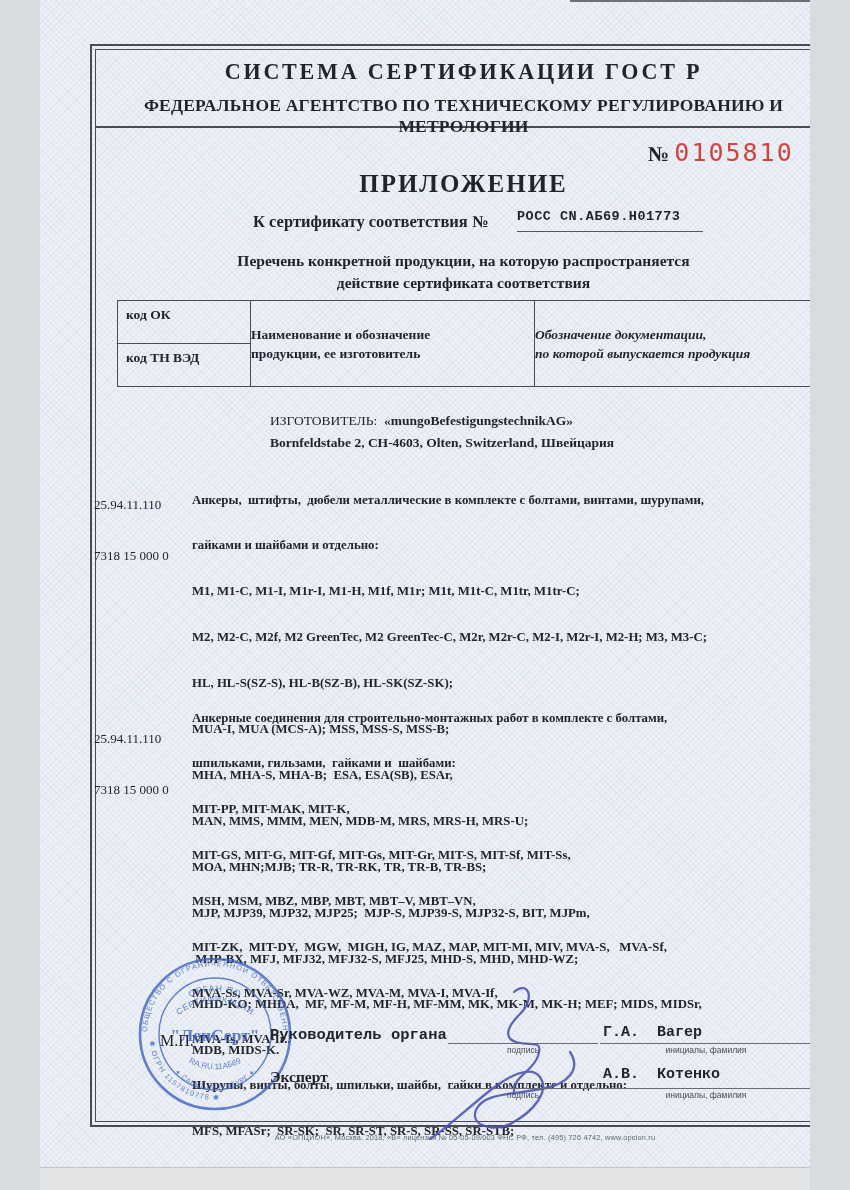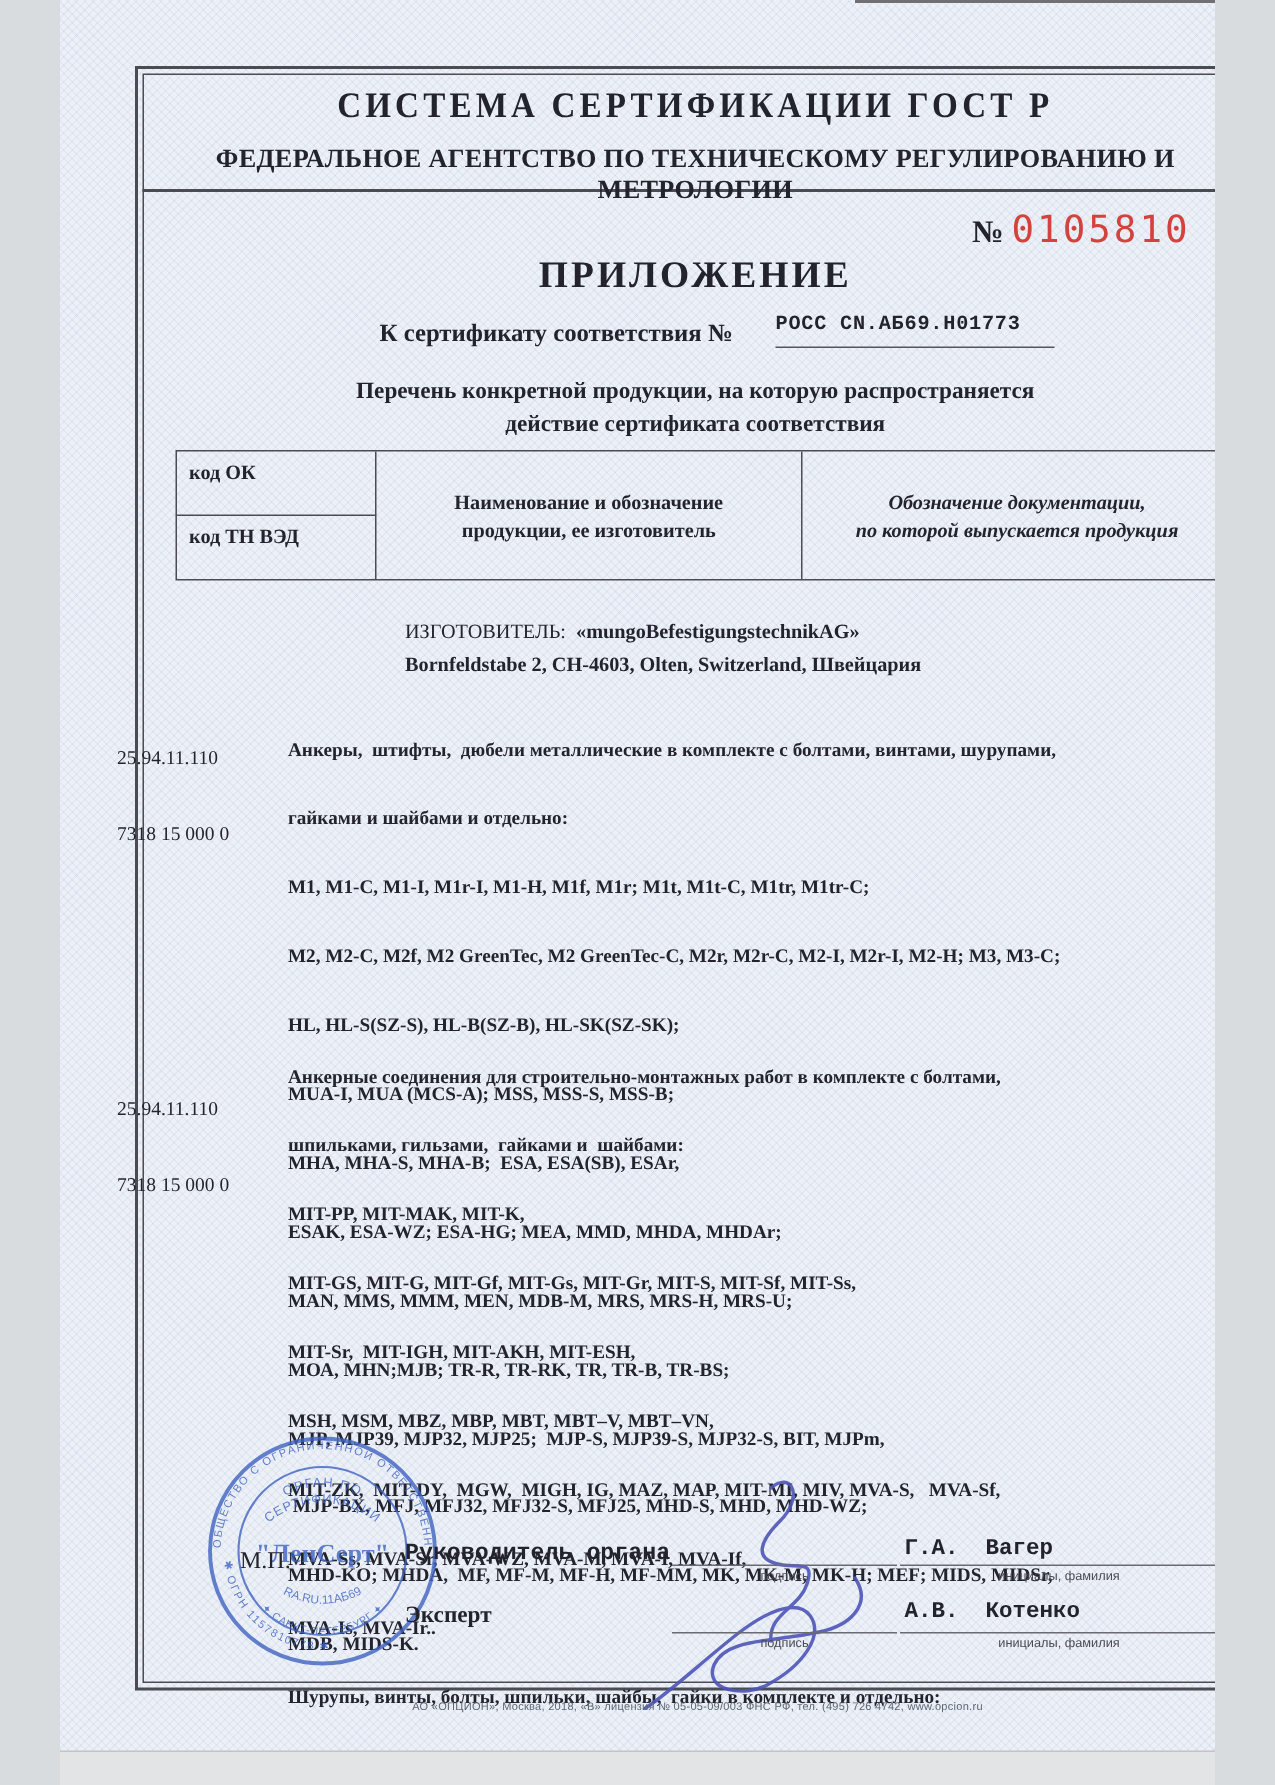--- a/index.html
+++ b/index.html
@@ -38,28 +38,28 @@
 
   .subtitle1 { top:252px; font-size:15.5px; font-weight:bold; }
   .subtitle2 { top:274px; font-size:15.5px; font-weight:bold; }
 
   .tbl { top:300px; left:77px; width:705px; height:87px; border:1px solid #4b4b54; display:flex; }
   .tbl .c1 { width:133px; border-right:1px solid #4b4b54; display:flex; flex-direction:column; }
   .tbl .c1 > div { flex:1; padding:6px 0 0 8px; font-size:13.5px; font-weight:bold; }
   .tbl .c1 > div:first-child { border-bottom:1px solid #4b4b54; }
   .tbl .c2 { width:284px; border-right:1px solid #4b4b54; }
   .tbl .c3 { flex:1;font-style:italic; }
-  .tbl .c2, .tbl .c3 { display:flex; flex-direction:column; justify-content:center; text-align:center; font-size:13.5px; font-weight:bold; line-height:19px; }
+  .tbl .c2, .tbl .c3 { display:flex; flex-direction:column; justify-content:center; text-align:left; font-size:13.5px; font-weight:bold; line-height:19px; }
 
   .manu { top:413px; left:230px; font-size:13.5px; white-space:pre; }
   .manu b { font-weight:bold; }
   .manu-addr { top:435px; left:230px; font-size:13.5px; font-weight:bold; }
 
   .prod { left:0; width:790px; display:flex; }
-  .prod .codes { width:152px; padding-left:38px; font-size:13px; line-height:17px; white-space:pre; }
+  .prod .codes { width:152px; padding-left:54px; font-size:13px; line-height:17px; white-space:pre; }
   .prod .lines { flex:1; font-size:12.8px; font-weight:bold; line-height:15.3px; white-space:pre-wrap; }
   .prod1 { top:462px; }
   .prod2 { top:680px; }
   .prod2 .codes { padding-top:16px; }
 
   .mp { top:1032px; left:120px; font-size:16px; }
   .sig-role1 { top:1026px; left:230px; font-size:15.5px; font-weight:bold;font-family:Liberation Mono, monospace; }
   .sig-role2 { top:1068px; left:230px; font-size:15.5px; font-weight:bold; }
   .sig-line { border-top:1px solid #6a6a72; text-align:center; font-size:8.5px; color:#4a4a55; padding-top:1px; font-family:"Liberation Sans", sans-serif; }
   .sig-line-1 { top:1043px; left:408px; width:150px; }
@@ -124,41 +124,39 @@
       <div>7318 15 000 0</div>
     </div>
     <div class="lines">
       <div>Анкеры,  штифты,  дюбели металлические в комплекте с болтами, винтами, шурупами,</div>
       <div>гайками и шайбами и отдельно:</div>
       <div>М1, М1-С, М1-I, М1r-I, М1-Н, М1f, М1r; М1t, М1t-С, М1tr, М1tr-С;</div>
       <div>М2, М2-С, М2f, М2 GreenTec, М2 GreenTec-С, М2r, М2r-С, М2-I, М2r-I, М2-Н; М3, М3-С;</div>
       <div>HL, HL-S(SZ-S), HL-B(SZ-B), HL-SK(SZ-SK);</div>
       <div>MUA-I, MUA (MCS-A); MSS, MSS-S, MSS-B;</div>
       <div>MHA, MHA-S, MHA-B;  ESA, ESA(SB), ESAr,</div>
-      <div>ESAK, ESA-WZ; ESA-HG; MEA, MMD, MHDA, MHDAr;</div>
       <div>MAN, MMS, MMM, MEN, MDB-M, MRS, MRS-H, MRS-U;</div>
       <div>МОА, MHN;MJB; TR-R, TR-RK, TR, TR-B, TR-BS;</div>
       <div>MJP, MJP39, MJP32, MJP25;  MJP-S, MJP39-S, MJP32-S, BIT, MJPm,</div>
       <div> MJP-BX, MFJ, MFJ32, MFJ32-S, MFJ25, MHD-S, MHD, MHD-WZ;</div>
       <div>MHD-KO; MHDA,  MF, MF-M, MF-H, MF-MM, MK, MK-M, MK-H; MEF; MIDS, MIDSr,</div>
       <div>MDB, MIDS-K.</div>
     </div>
   </div>
 
   <div class="abs prod prod2">
     <div class="codes">
       <div>25.94.11.110</div>
       <div>7318 15 000 0</div>
     </div>
     <div class="lines">
       <div>Анкерные соединения для строительно-монтажных работ в комплекте с болтами,</div>
       <div>шпильками, гильзами,  гайками и  шайбами:</div>
       <div>MIT-PP, MIT-MAK, MIT-K,</div>
       <div>MIT-GS, MIT-G, MIT-Gf, MIT-Gs, MIT-Gr, MIT-S, MIT-Sf, MIT-Ss,</div>
-      <div>MIT-Sr,  MIT-IGH, MIT-AKH, MIT-ESH,</div>
       <div>MSH, MSM, MBZ, MBP, MBT, MBT–V, MBT–VN,</div>
       <div>MIT-ZK,  MIT-DY,  MGW,  MIGH, IG, MAZ, MAP, MIT-MI, MIV, MVA-S,   MVA-Sf,</div>
       <div>MVA-Ss, MVA-Sr, MVA-WZ, MVA-M, MVA-I, MVA-If,</div>
       <div>MVA-Is, MVA-Ir..</div>
       <div>Шурупы, винты, болты, шпильки, шайбы,  гайки в комплекте и отдельно:</div>
       <div>MFS, MFASr;  SR-SK;  SR, SR-ST, SR-S, SR-SS, SR-STB;</div>
       
       
       
       

